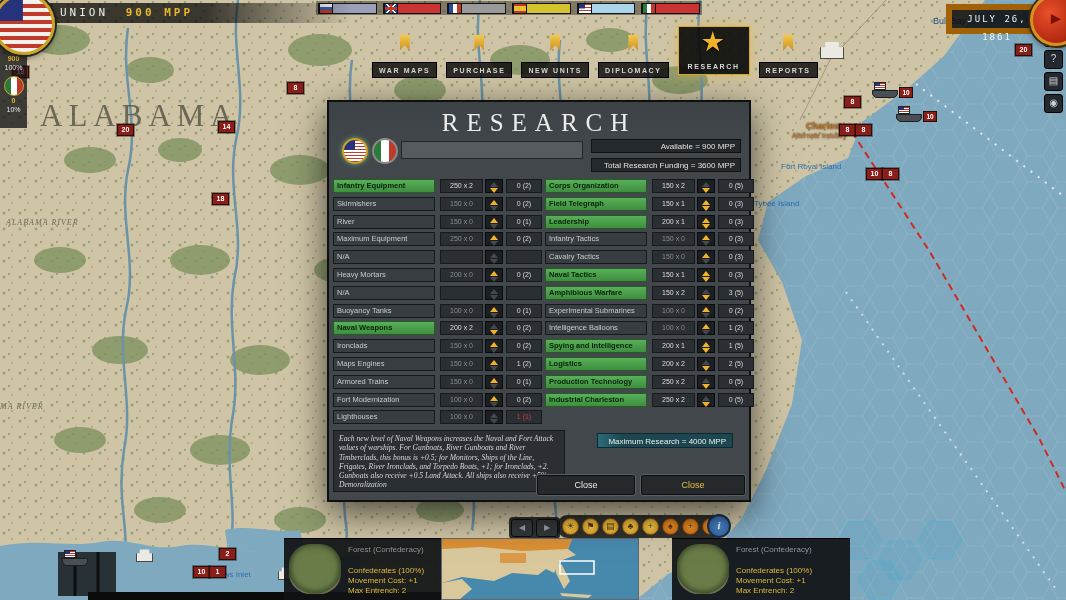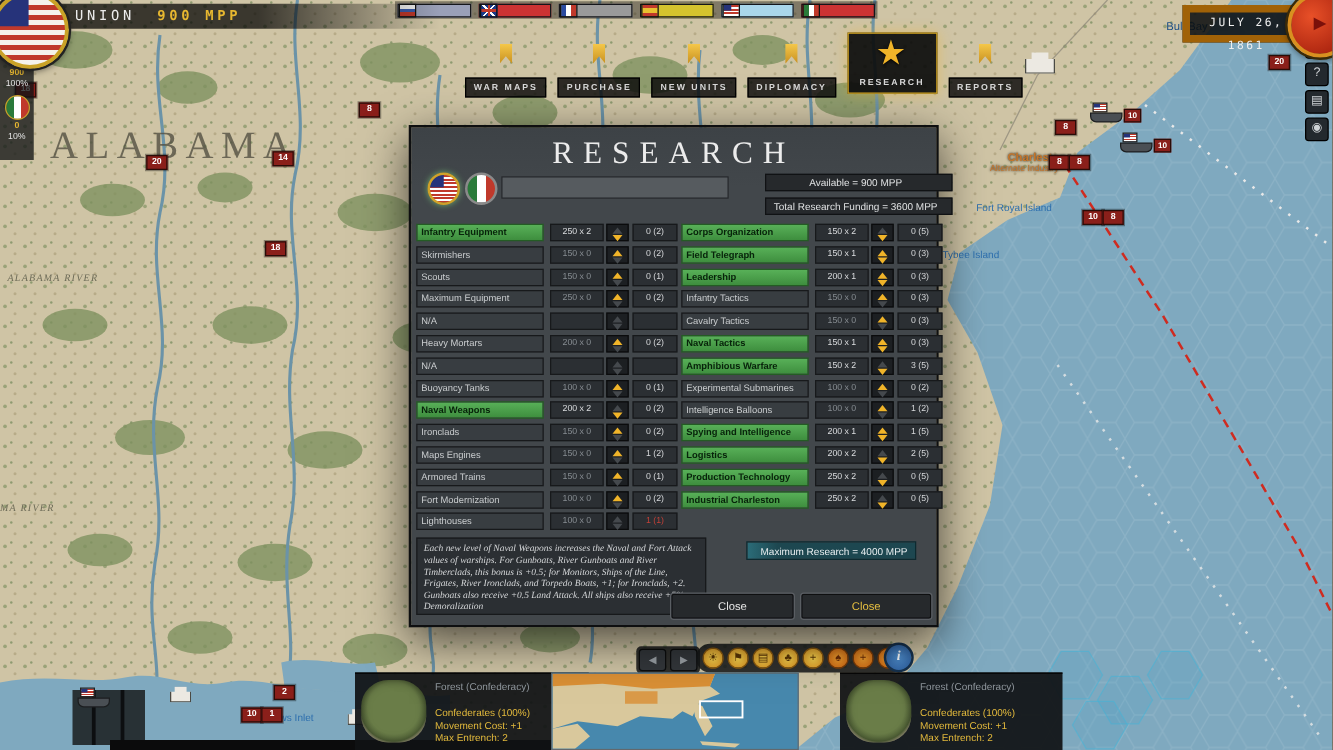--- a/index.html
+++ b/index.html
@@ -91,21 +91,21 @@
   #dialog{position:absolute;left:327px;top:100px;z-index:10;width:420px;height:398px;
           background:linear-gradient(#3d4246,#42474b 12%);border:2px solid #0e0f10;
           box-shadow:0 10px 34px rgba(0,0,0,.65);}
   #dlg-title{margin-top:7px;text-align:center;font-family:"Liberation Serif",serif;
              font-size:25px;letter-spacing:8px;color:#ececec;}
   .dlg-flag{position:absolute;width:22px;height:22px;border-radius:50%;overflow:hidden;cursor:pointer;}
   #dlg-flag-us{left:13px;top:36px;border:2px solid #cfa22a;box-shadow:0 0 5px rgba(120,200,120,.8);}
   #dlg-flag-mx{left:43px;top:36px;border:2px solid #8a8a8a;}
   #dlg-bar{position:absolute;left:72px;top:39px;width:180px;height:16px;background:#565b5f;border:1px solid #23262a;}
   .stat-box{position:absolute;left:262px;width:150px;height:14px;line-height:14px;background:#26292c;
-            border:1px solid #101214;color:#dfe1e2;font-size:8px;text-align:center;padding-right:5px;box-sizing:border-box;margin-left:21px;}
+            border:1px solid #101214;color:#dfe1e2;font-size:8px;text-align:right;padding-right:5px;box-sizing:border-box;}
   #avail-box{top:37px;} #fund-box{top:56px;}
 
   .rcol{position:absolute;top:77px;width:204px;}
   #rcol-left{left:4px;} #rcol-right{left:216px;}
   .r-row{display:flex;align-items:stretch;height:14px;margin-bottom:3.8px;}
   .r-label{flex:0 0 102px;background:#383d41;border:1px solid #17191b;color:#c9ccce;
            font-size:7.5px;line-height:12px;padding:0 3px;box-sizing:border-box;overflow:hidden;cursor:pointer;}
   .r-label.green{background:linear-gradient(#58b058,#3e8e3e);color:#07230a;border-color:#245c24;font-weight:bold;}
   .r-cost{flex:0 0 41px;margin-left:5px;background:#2b2f33;border:1px solid #17191b;color:#878d92;
           font-size:7px;line-height:12px;text-align:center;}
@@ -380,21 +380,21 @@
         <div class="r-row">
           <div class="r-label">Skirmishers</div>
           <div class="r-cost">150 x 0</div>
           <div class="r-spin">
             <span class="sp up on"></span>
             <span class="sp dn"></span>
           </div>
           <div class="r-level">0 (2)</div>
         </div>
         <div class="r-row">
-          <div class="r-label">Scouts</div>
+          <div class="r-label">River</div>
           <div class="r-cost">150 x 0</div>
           <div class="r-spin">
             <span class="sp up on"></span>
             <span class="sp dn"></span>
           </div>
           <div class="r-level">0 (1)</div>
         </div>
         <div class="r-row">
           <div class="r-label">Maximum Equipment</div>
           <div class="r-cost">250 x 0</div>

